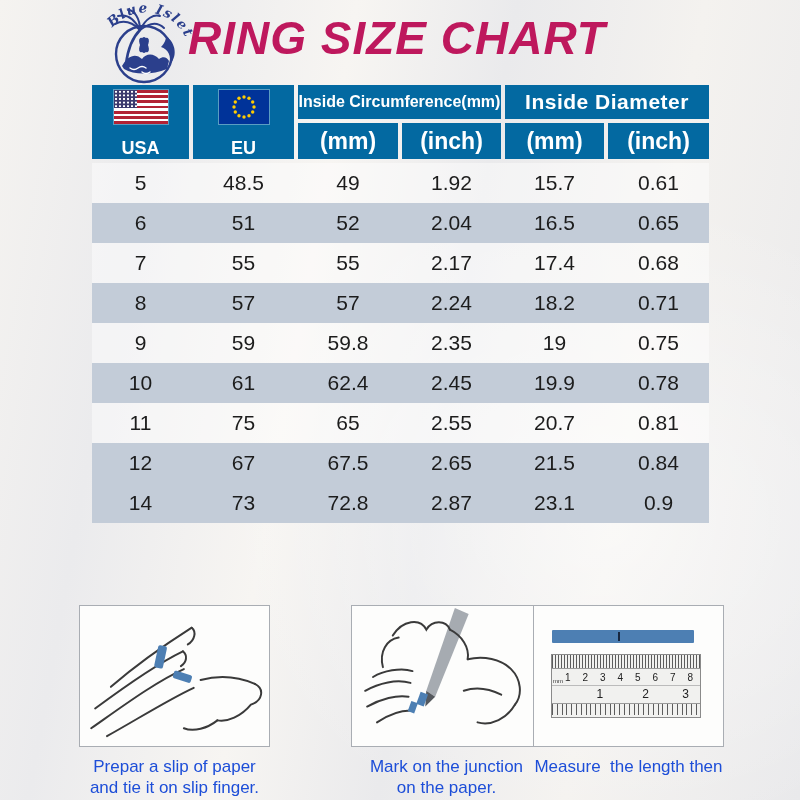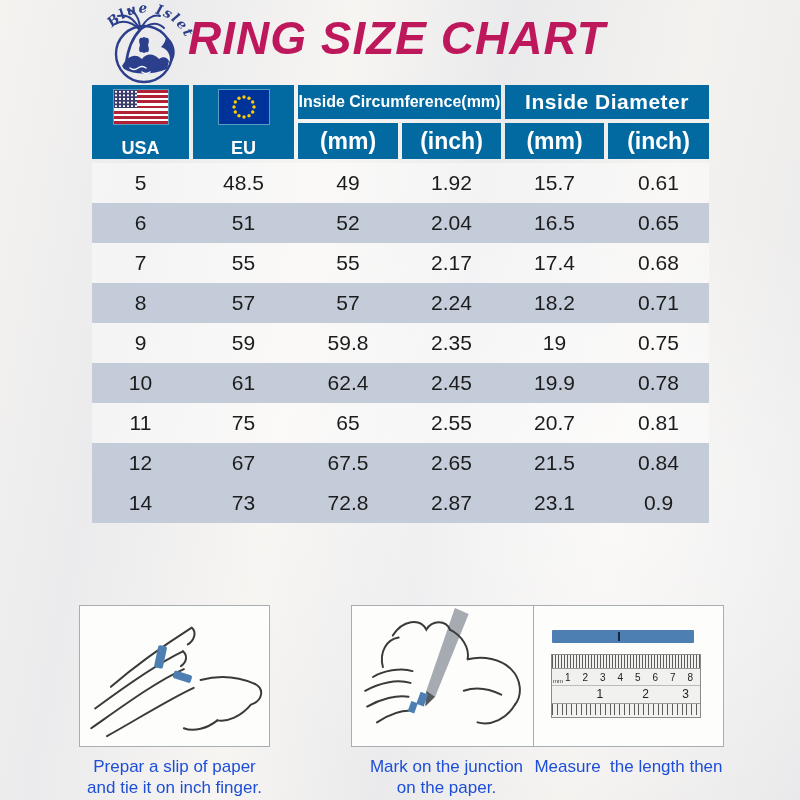--- a/index.html
+++ b/index.html
@@ -237,21 +237,21 @@
         <path d="M 138,116 C 128,124 114,128 104,124"></path>
       </g>
       <g fill="#4d7fb3">
         <rect x="76" y="40" width="9" height="23" rx="2" transform="rotate(12 80 51)"></rect>
         <rect x="93" y="68" width="19" height="8" rx="2" transform="rotate(18 103 72)"></rect>
       </g>
     </svg>
   </div>
   <div class="caption">
     <div>Prepar a slip of paper</div>
-    <div>and tie it on inch finger.</div>
+    <div>and tie it on slip finger.</div>
   </div>
 </div>
 
 <div class="step step2">
   <div class="step-box">
     <svg width="189" height="140" viewBox="0 0 189 142">
       <polygon points="103,2 117,8 83,92 74,86" fill="#a6abb1"></polygon>
       <polygon points="74,86 83,92 73,102" fill="#55595e"></polygon>
       <g stroke="#3a3a3a" stroke-width="2" fill="none" stroke-linecap="round">
         <path d="M 40,30 C 50,14 68,12 74,24 C 80,14 94,14 98,24"></path>

